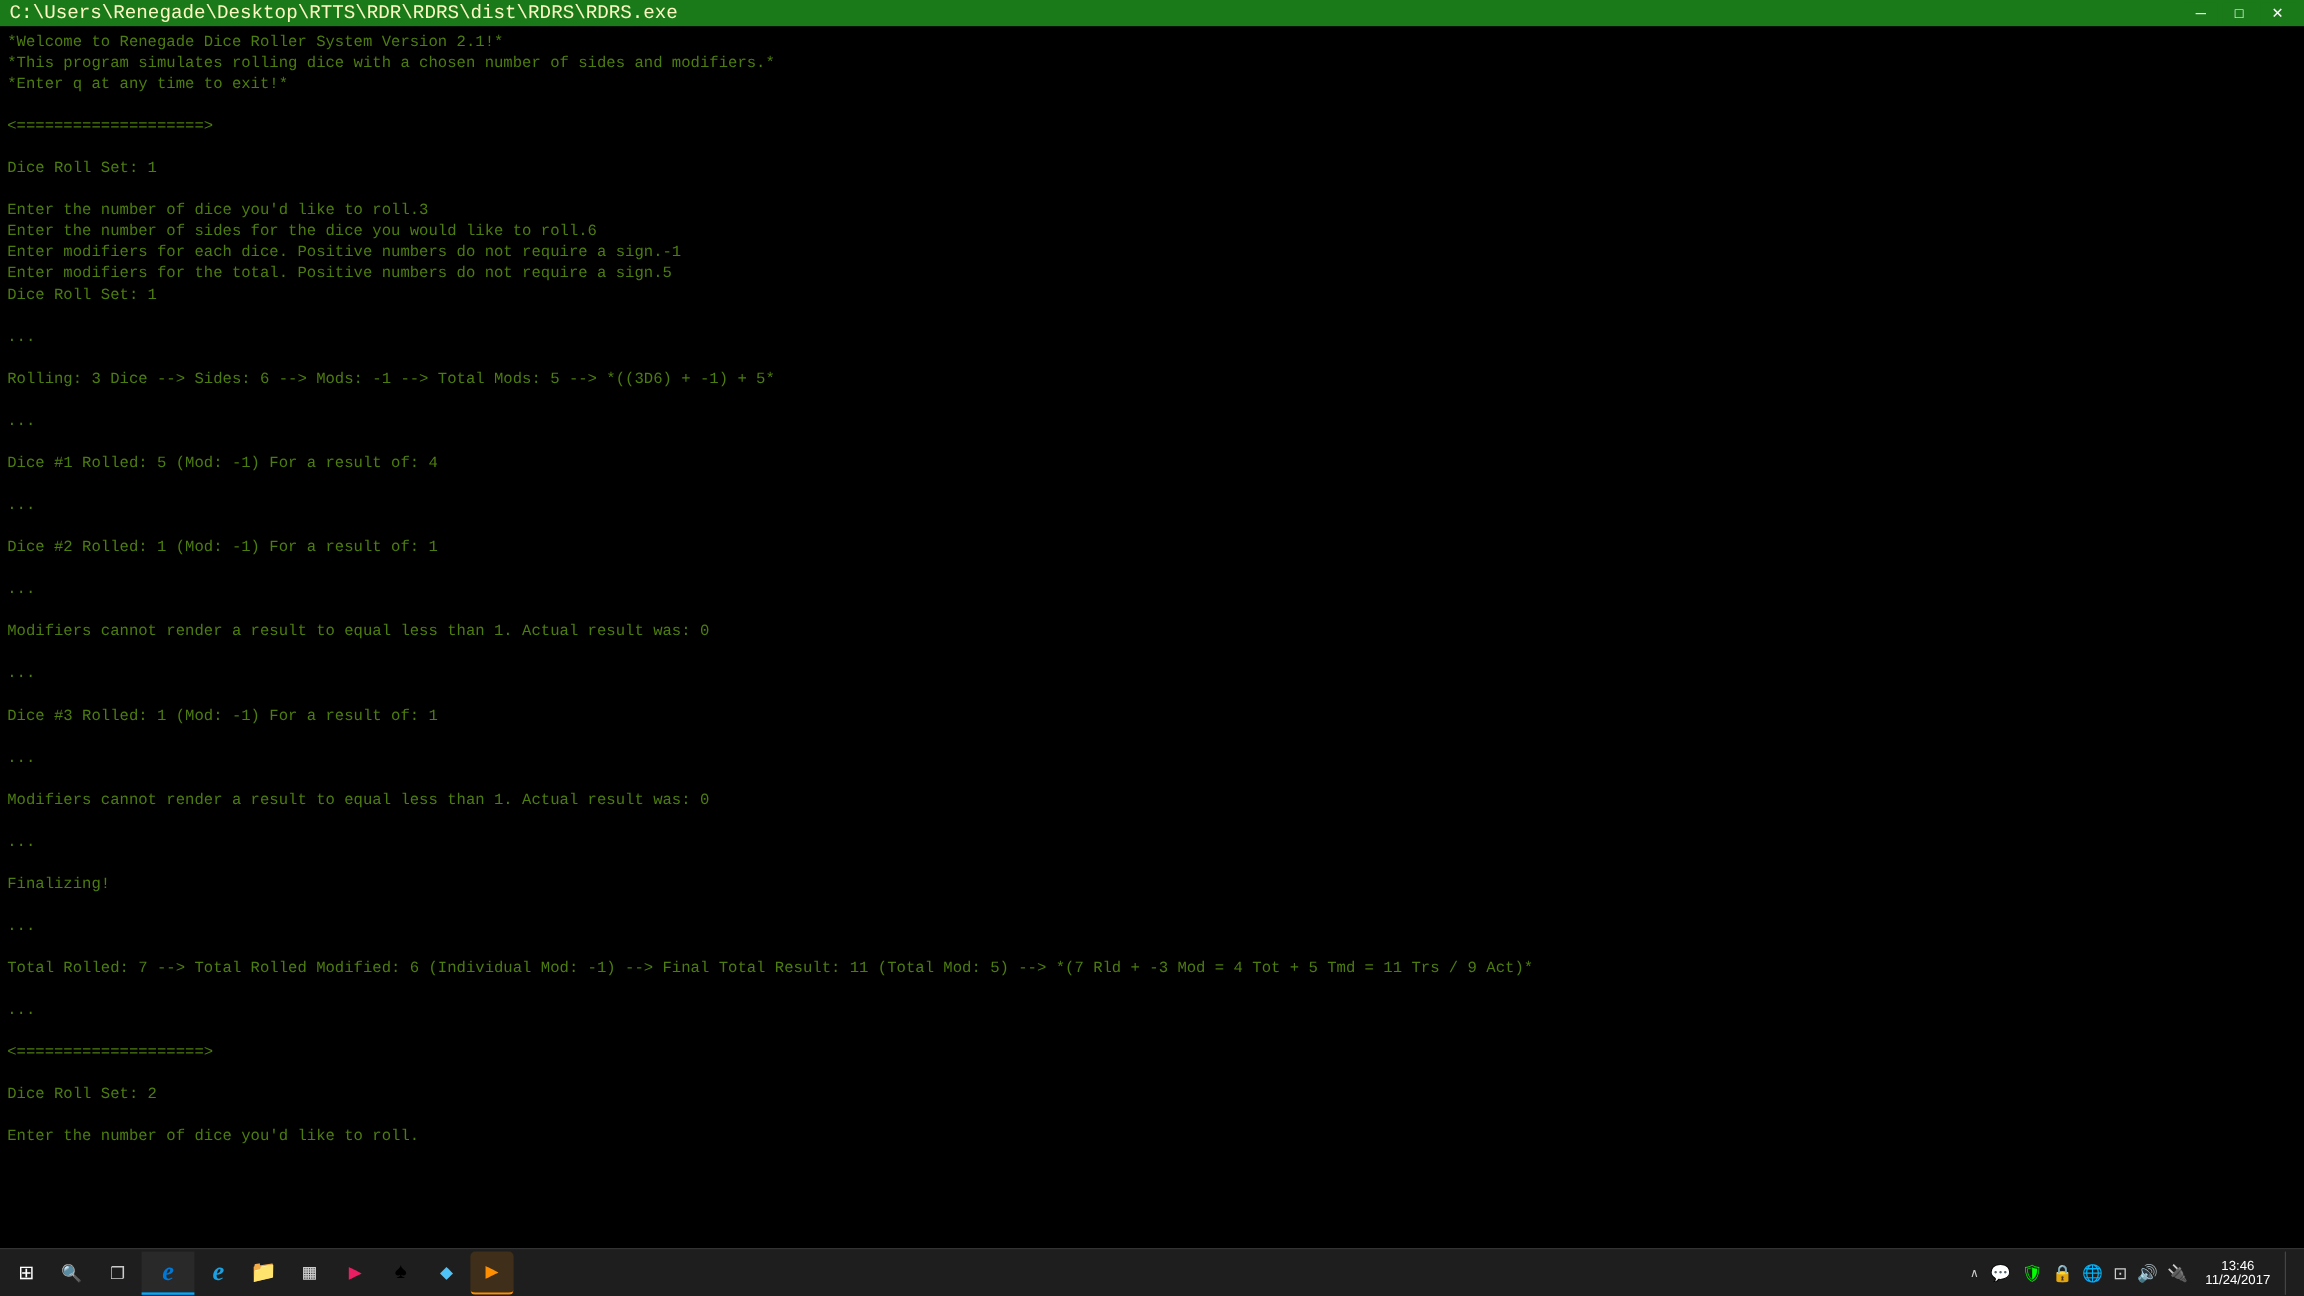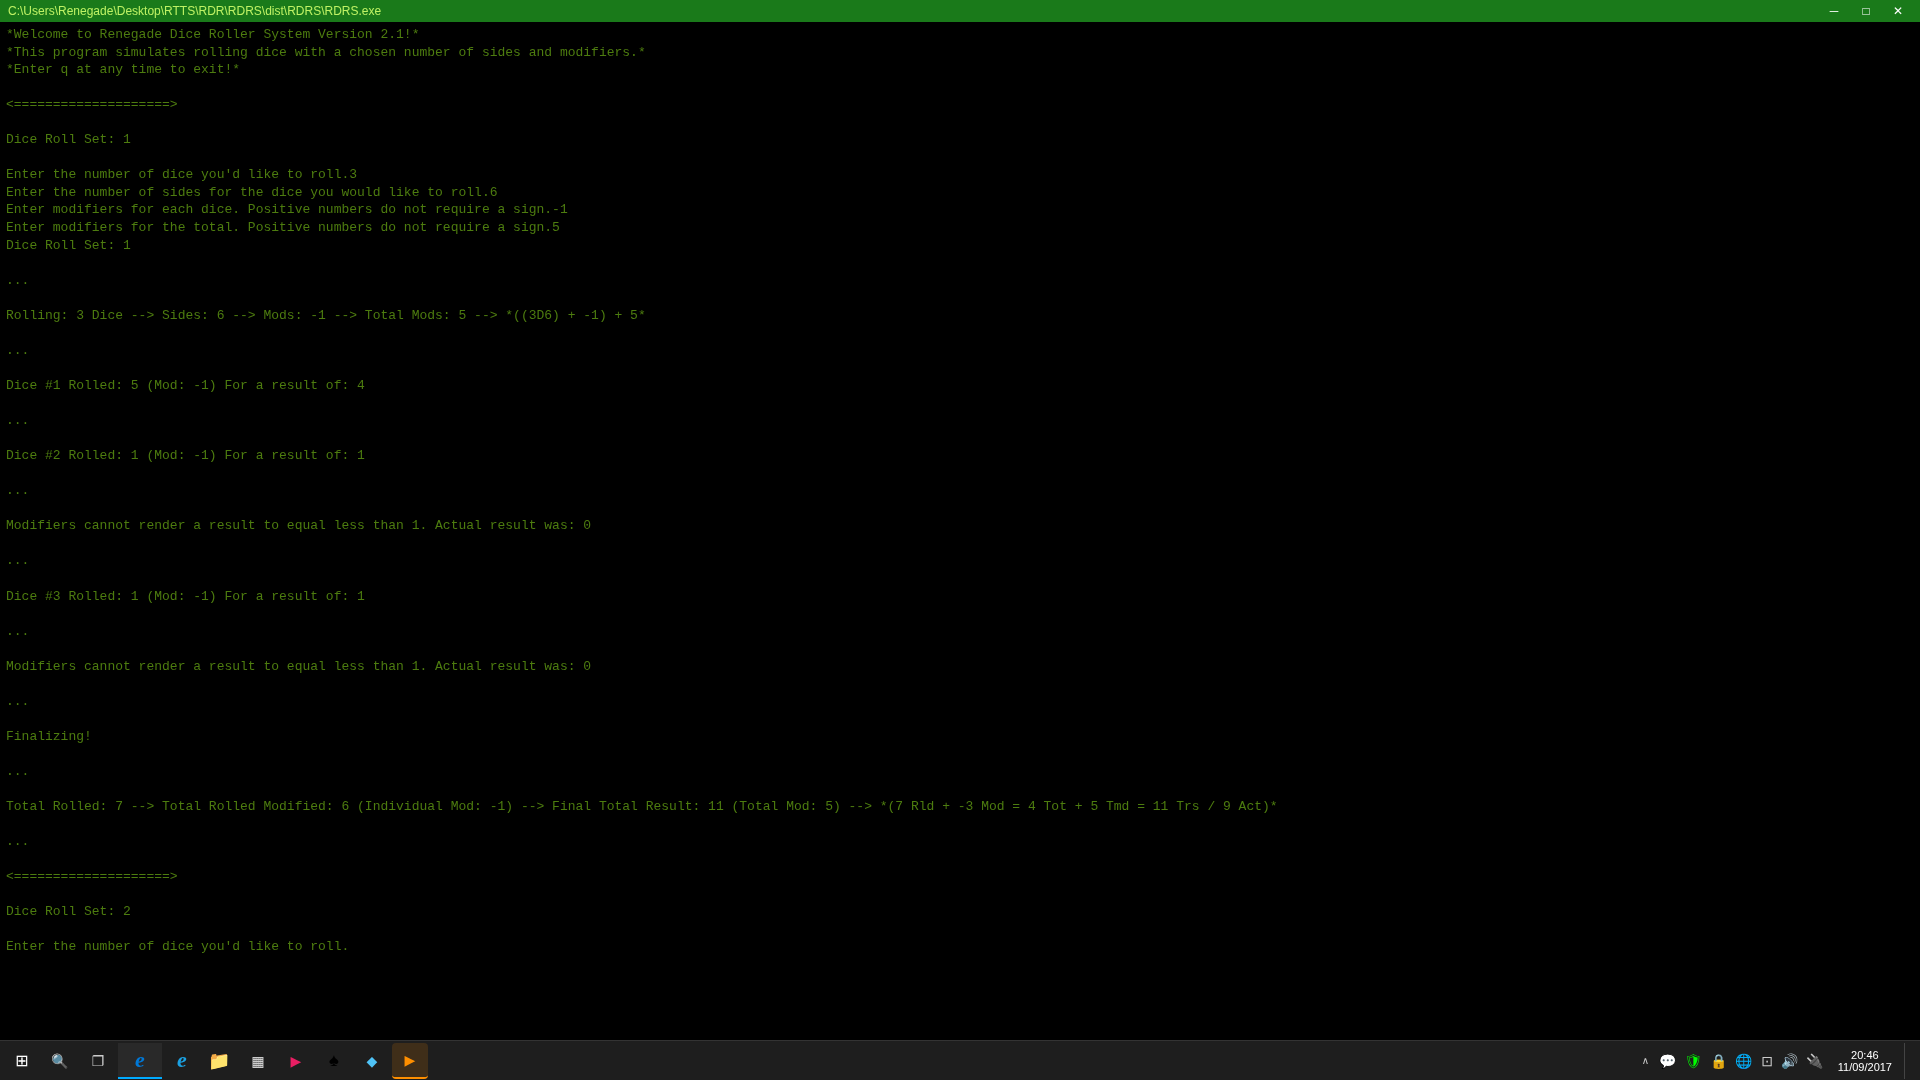--- a/index.html
+++ b/index.html
@@ -20,23 +20,23 @@
       background: #1a7a1a;
       height: 22px;
       display: flex;
       align-items: center;
       justify-content: space-between;
       padding: 0 8px;
       flex-shrink: 0;
     }
 
     #title-bar-text {
-      color: #bef264;
-      font-size: 12px;
-      font-family: Liberation Sans, sans-serif;
+      color: #fef9c3;
+      font-size: 16px;
+      font-family: Liberation Mono, monospace;
     }
 
     #title-bar-controls {
       display: flex;
       gap: 4px;
     }
 
     .title-btn {
       width: 28px;
       height: 18px;
@@ -257,18 +257,18 @@
       <span class="chevron-btn">∧</span>
       <span class="tray-icon">💬</span>
       <span class="tray-icon" style="color:#0f0;">🛡</span>
       <span class="tray-icon">🔒</span>
       <span class="tray-icon" style="color:#0af;">🌐</span>
       <span class="tray-icon">⊡</span>
       <span class="tray-icon">🔊</span>
       <span class="tray-icon">🔌</span>
     </div>
     <div id="clock">
-      <span>20:46</span>
-      <span>11/09/2017</span>
+      <span>13:46</span>
+      <span>11/24/2017</span>
     </div>
     <div id="show-desktop"></div>
   </div>
 </div>
 
 </body></html>

